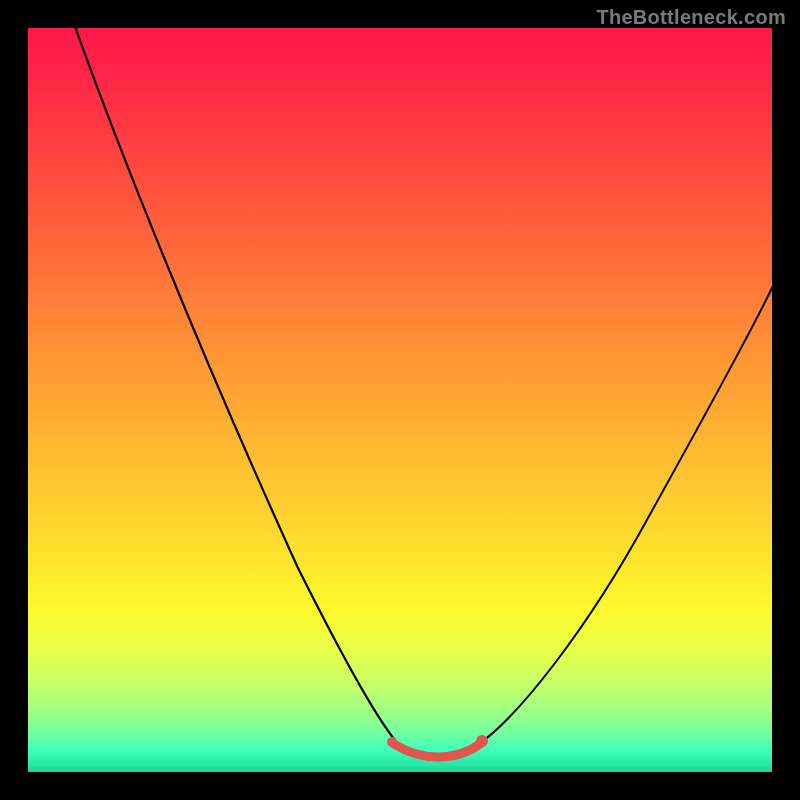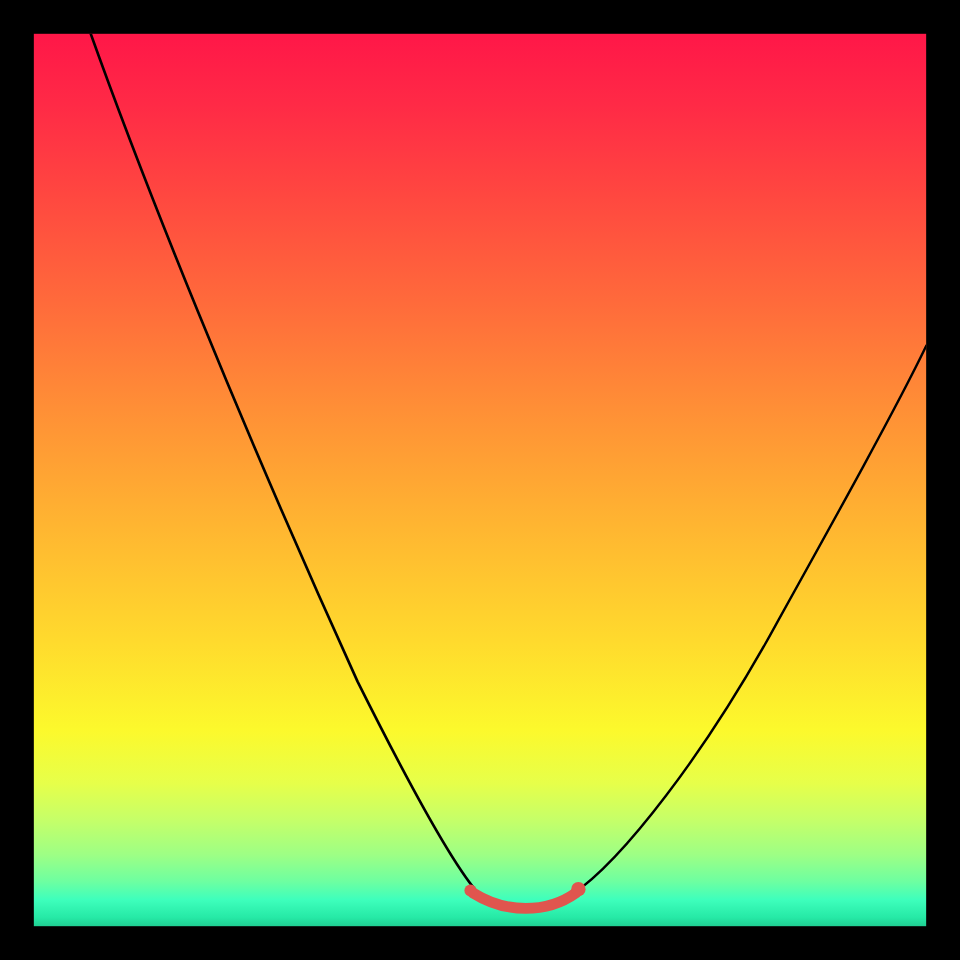--- a/index.html
+++ b/index.html
@@ -81,20 +81,21 @@
     stroke-linecap: round;
   }
   .curve .dot {
     fill: #e0554e;
   }
 </style>
 </head>
 <body>
 
 <div class="frame">
+  <div class="watermark">TheBottleneck.com</div>
 
   <div class="plot-area">
     <div class="gradient"></div>
 
     <svg class="curve" viewBox="0 0 744 744" preserveAspectRatio="none">
 
       <path class="line1" d="M 44 -10
                C 90 120, 170 320, 270 540
                C 320 640, 355 700, 372 718"></path>
 

